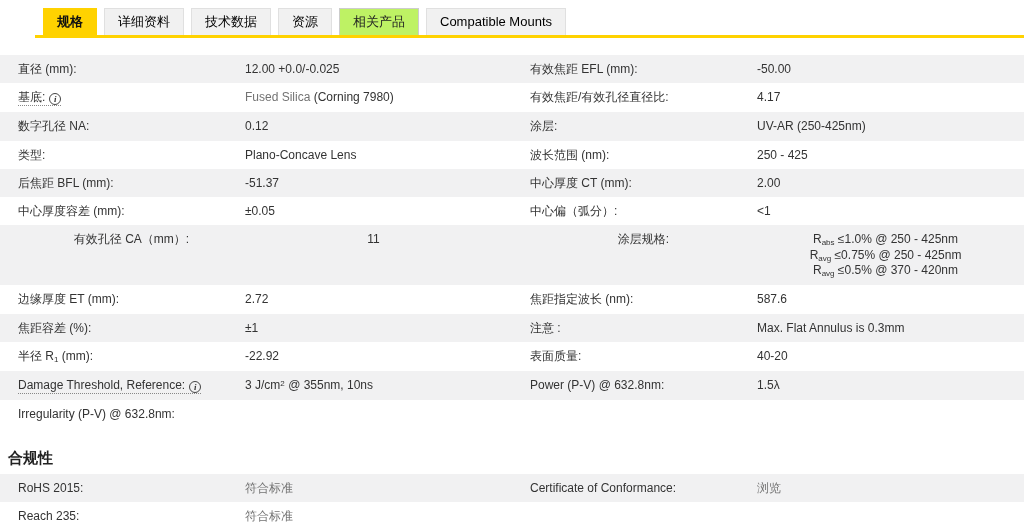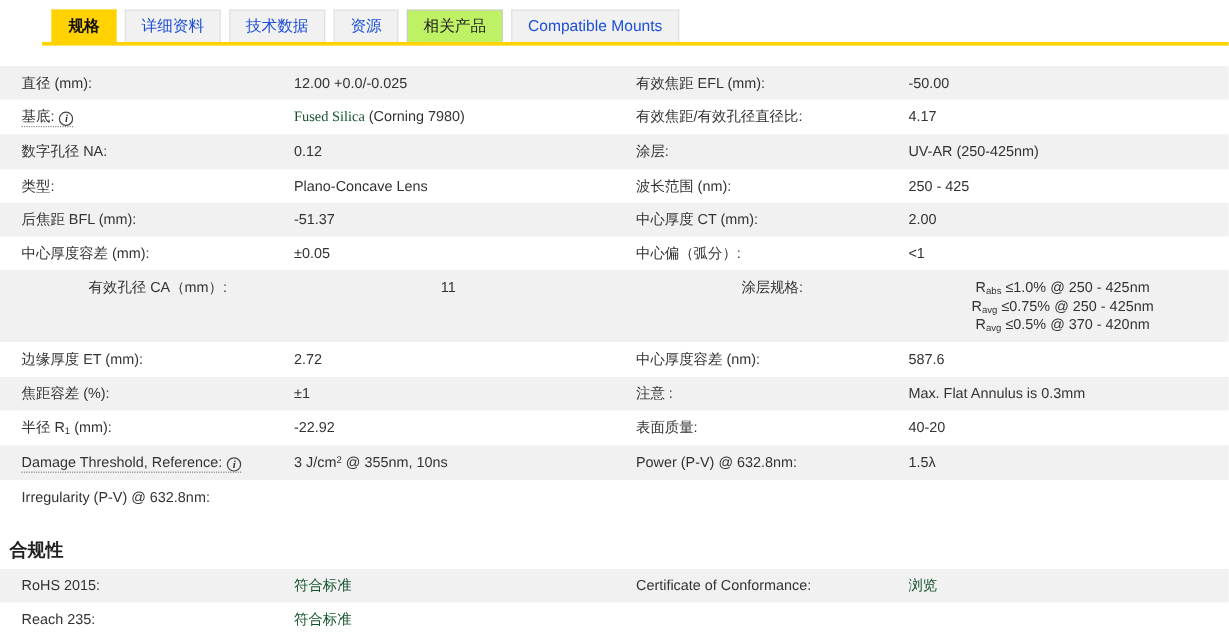--- a/index.html
+++ b/index.html
@@ -13,21 +13,21 @@
   .tabbar {
     display:flex; align-items:flex-end; gap:7px;
     padding:8px 0 0 8px;
     border-bottom:3px solid #ffd200;
     margin-left:35px;
   }
   .tab {
     display:inline-block; padding:6px 13px 7px 13px;
     font-size:13px; line-height:13px; white-space:nowrap;
     background:#f1f1f1; border:1px solid #e0e0e0; border-bottom:none;
-    color:#1d4ed8; cursor:pointer;
+    color:#000000; cursor:pointer;
   }
   .tab.active {
     background:#ffd200; border-color:#ffd200; color:#111111; font-weight:bold;
   }
   .tab.plain {
     background:#bef264; border-color:#cccccc; color:#222222;
   }
 
   
   .spec { margin-top:17px; }
@@ -44,21 +44,21 @@
   .value { flex:1; padding-right:10px; color:#333333; line-height:1.18; }
   .label-text.dotted { border-bottom:1px dotted #888888; padding-bottom:1px; }
   .info-icon {
     display:inline-flex; align-items:center; justify-content:center;
     width:12px; height:12px; margin-left:4px;
     border:1px solid #444444; border-radius:50%;
     font-size:9px; font-weight:bold; font-style:italic;
     font-family:"Liberation Serif","DejaVu Serif",serif;
     color:#333333; vertical-align:-1px; cursor:pointer;
   }
-  a.link { color:#14532d; text-decoration:none; cursor:pointer;font-family:Liberation Serif, serif; }
+  a.link { color:#737373; text-decoration:none; cursor:pointer; }
   sub { font-size:8px; vertical-align:-2px; }
   sup { font-size:8px; vertical-align:3px; }
 
   
   .compliance-heading {
     font-size:15px; font-weight:bold; color:#222222;
     margin:20px 0 6px 8px;
   }
 </style>
 </head>
@@ -155,21 +155,21 @@
       <div class="label"><span class="label-text">涂层规格:</span></div>
       <div class="value">R<sub>abs</sub> ≤1.0% @ 250 - 425nm<br>R<sub>avg</sub> ≤0.75% @ 250 - 425nm<br>R<sub>avg</sub> ≤0.5% @ 370 - 420nm</div>
     </div>
   </div>
     <div class="spec-row">
     <div class="cell cell-left">
       <div class="label"><span class="label-text">边缘厚度 ET (mm):</span></div>
       <div class="value">2.72</div>
     </div>
     <div class="cell cell-right">
-      <div class="label"><span class="label-text">中心厚度容差 (nm):</span></div>
+      <div class="label"><span class="label-text">焦距指定波长 (nm):</span></div>
       <div class="value">587.6</div>
     </div>
   </div>
     <div class="spec-row">
     <div class="cell cell-left">
       <div class="label"><span class="label-text">焦距容差 (%):</span></div>
       <div class="value">±1</div>
     </div>
     <div class="cell cell-right">
       <div class="label"><span class="label-text">注意 :</span></div>

